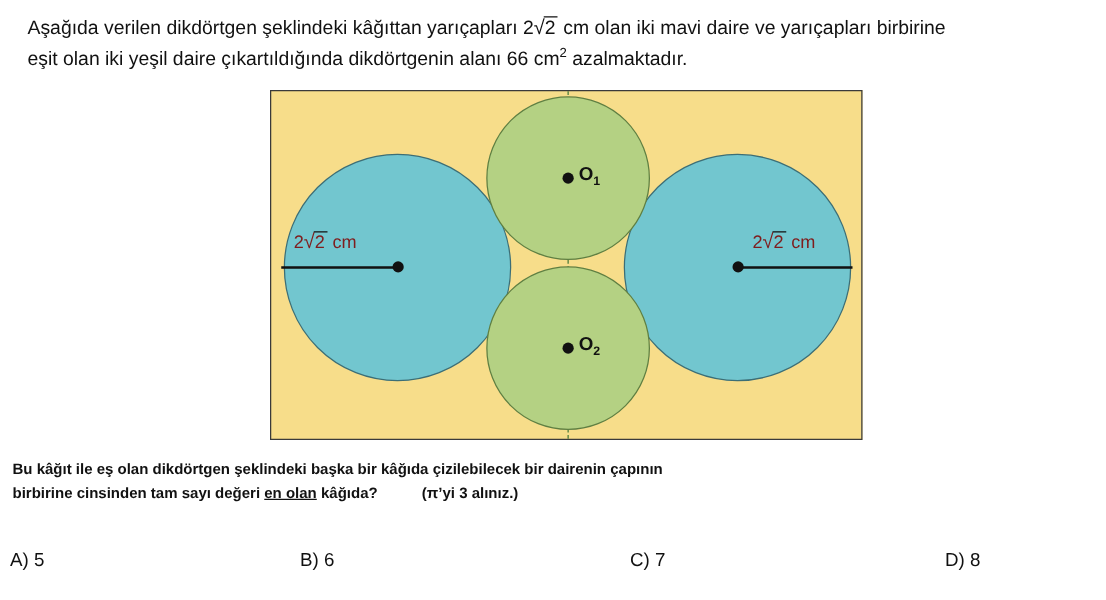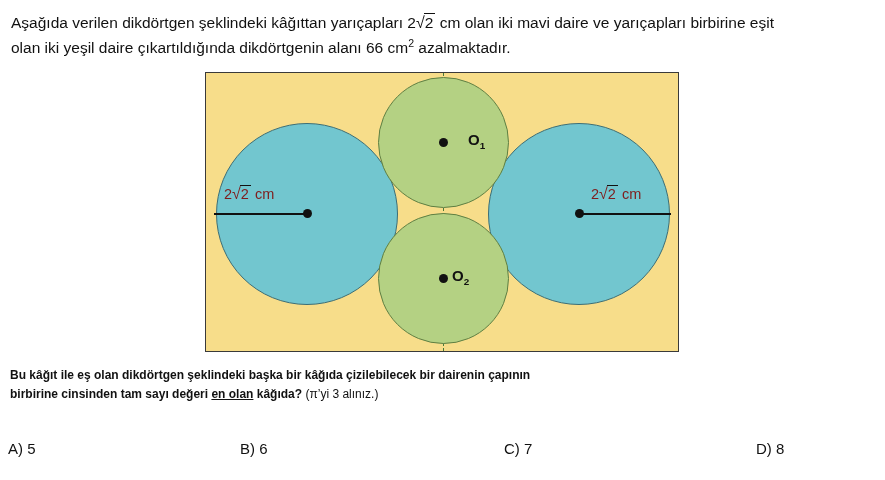--- a/index.html
+++ b/index.html
@@ -13,21 +13,21 @@
     font-family: "Liberation Sans", sans-serif;
     color: #1a1a1a;
     position: relative;
     overflow: hidden;
   }
   .page {
     position: relative;
     width: 794px;
     height: 480px;
     box-sizing: border-box;
-    padding: 10px 8px 0 9px;
+    padding: 10px 8px 0 20px;
   }
   .stem {
     font-size: 15.5px;
     line-height: 1.62;
     color: #111;
     margin: 0 4px 0 2px;
   }
   
   .radical {
     display: inline-block;
@@ -124,21 +124,22 @@
     position: absolute;
     left: 10px;
     top: 366px;
     width: 868px;
     font-size: 12px;
     font-weight: bold;
     line-height: 1.62;
     color: #111;
   }
   .question .light {
-    font-weight: normal;
+    font-weight: bold;
+    margin-left: 32px;
   }
   .uline {
     text-decoration: underline;
   }
   .options {
     position: absolute;
     left: 8px;
     top: 440px;
     width: 868px;
     font-size: 15px;
@@ -193,21 +194,21 @@
       <div class="radius-line" style="left: 373px; top: 140px; width: 92px;"></div>
       <div class="dot" style="left: 369px; top: 136px;"></div>
       <div class="lbl" style="left: 385px; top: 112px;">
         <span class="radical">
           <span>2</span><span class="sign">√</span><span class="rad-body">2</span>
         </span>
         <span>cm</span>
       </div>
 
       <div class="dot" style="left: 233px; top: 65px;"></div>
-      <div class="olabel" style="left: 246px; top: 58px; margin-left: 16px;">
+      <div class="olabel" style="left: 246px; top: 58px;">
         <span>O</span><sub class="sb">1</sub>
       </div>
 
       <div class="dot" style="left: 233px; top: 201px;"></div>
       <div class="olabel" style="left: 246px; top: 194px;">
         <span>O</span><sub class="sb">2</sub>
       </div>
 
     </div>
   </div>

